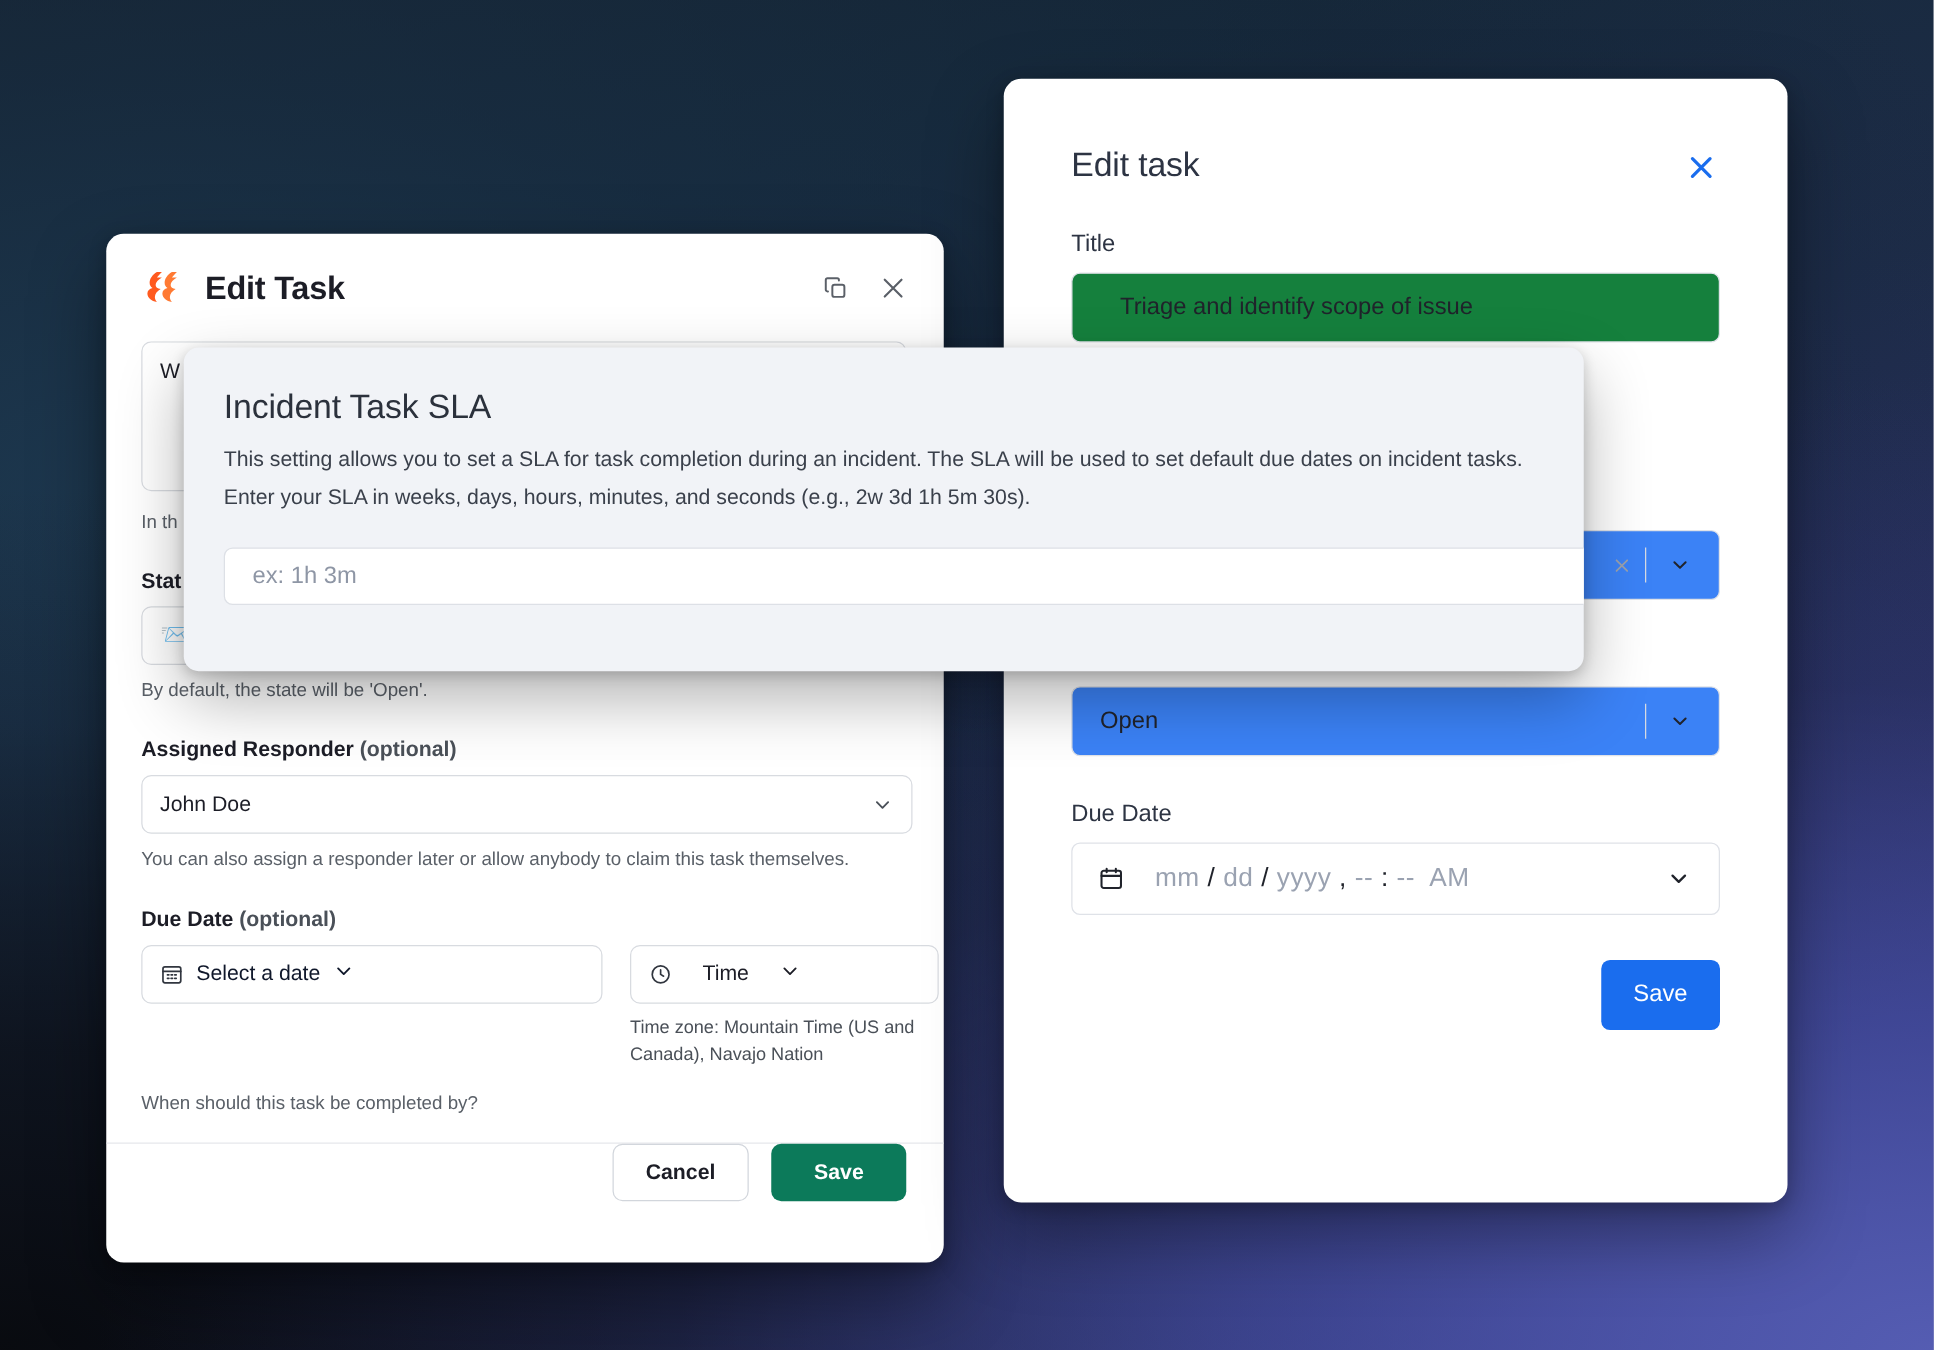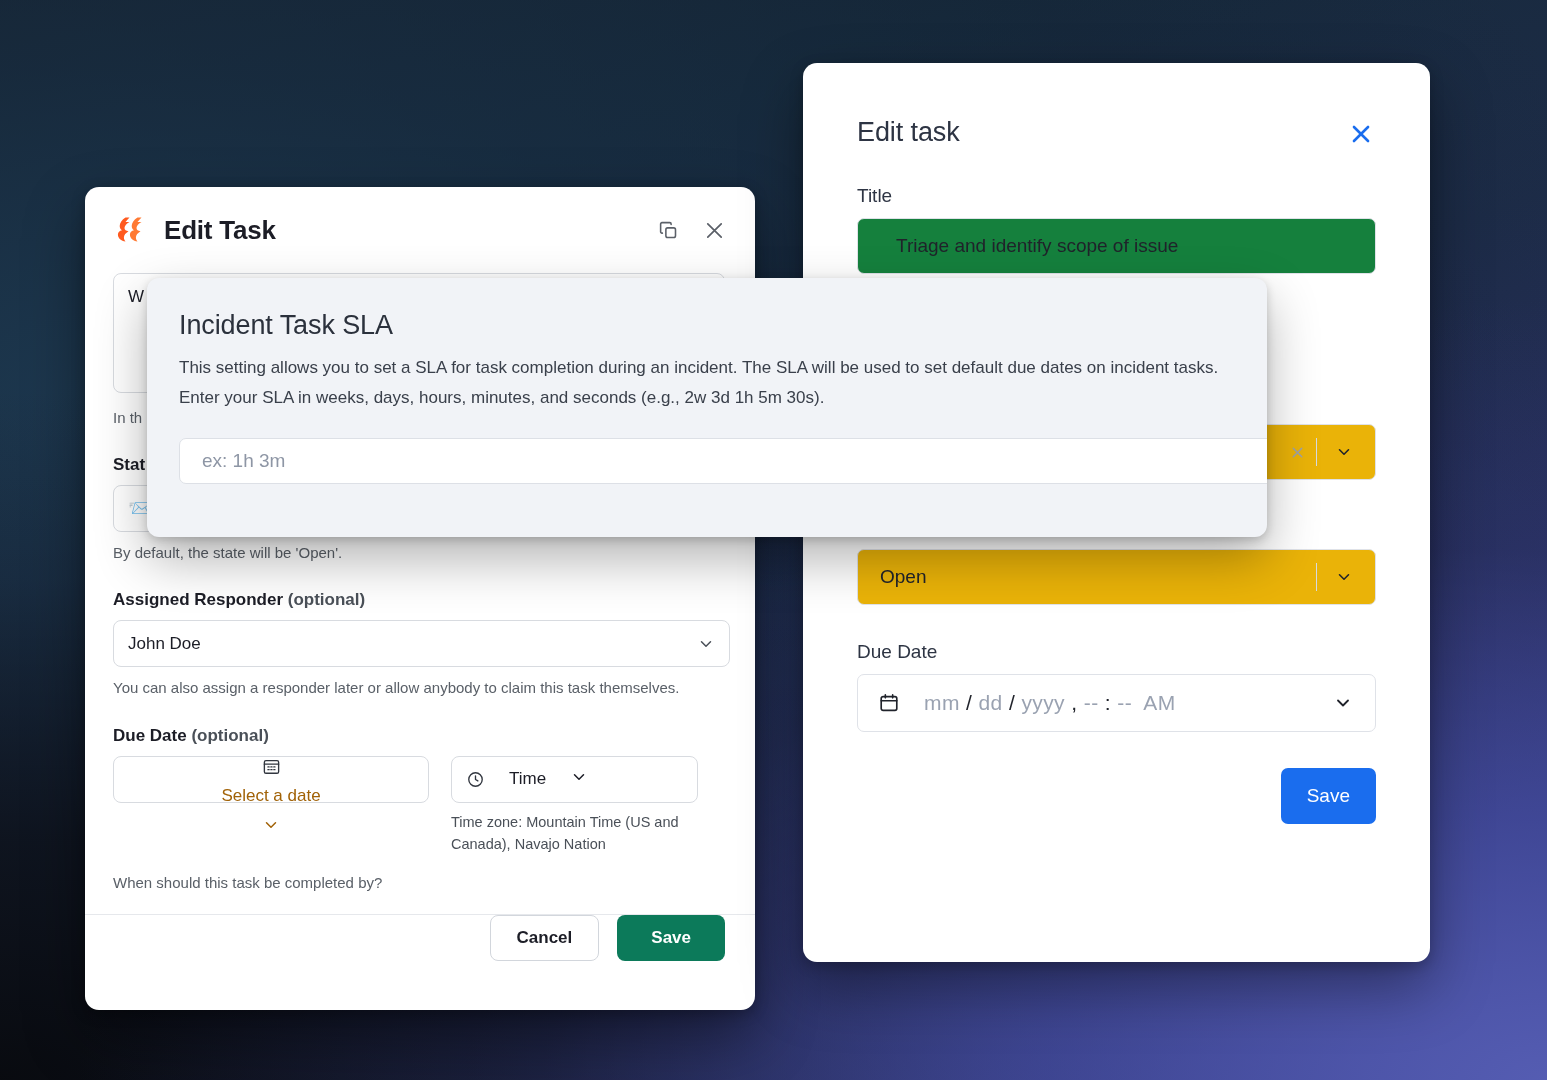--- a/index.html
+++ b/index.html
@@ -86,25 +86,25 @@
     cursor: pointer;
   }
   .lm-select .chev { margin-left: auto; color: #4a5058; display:flex; }
   .emoji-state { font-size: 20px; line-height: 1; }
   .lm-sub {
     font-size: 15px; color: #5a6068;
     margin-top: 10px; line-height: 1.5; max-width: 580px;
   }
   .due-row { display: flex; gap: 22px; margin-top: 10px; align-items: flex-start; }
   .due-date-field {
-    width: 316px; height: 47px;
+    width: 369px; height: 47px;
     border: 1px solid #d8dbe0; border-radius: 8px;
     display: flex; align-items: center; gap: 10px;
     padding: 0 14px; background: #fff;
-    font-size: 17px; color: #a16207; cursor: pointer; flex-direction: column;
+    font-size: 17px; color: #0f172a; cursor: pointer;
   }
   .due-time-field {
     width: 247px; height: 47px;
     border: 1px solid #d8dbe0; border-radius: 8px;
     display: flex; align-items: center; gap: 24px;
     padding: 0 14px; background: #fff;
     font-size: 17px; color: #1c1d26; cursor: pointer;
   }
   .tz-note {
     font-size: 14.5px; color: #4a5058;
@@ -161,21 +161,21 @@
     padding: 0 38px;
     font-size: 19px; color: #20232b;
     background: #15803d;
   }
   .rm-select {
     width: 519px; height: 56px;
     border: 1px solid #dfe2e8; border-radius: 7px;
     display: flex; align-items: center;
     padding: 0 14px 0 22px;
     font-size: 19px; color: #20232b;
-    background: #eab308; cursor: pointer; gap: 19px;
+    background: #3b82f6; cursor: pointer; gap: 19px;
   }
   .rm-select .right-grp { margin-left: auto; display: flex; align-items: center; gap: 10px; }
   .rm-sep { width: 1px; height: 28px; background: #d6dae1; }
   .clear-x { color: #9aa1ad; display: flex; cursor: pointer; }
   .rm-chev { color: #20232b; display: flex; padding: 0 8px; }
   .rm-date {
     width: 519px; height: 58px;
     border: 1px solid #dfe2e8; border-radius: 7px;
     display: flex; align-items: center; gap: 24px;
     padding: 0 14px 0 20px;

